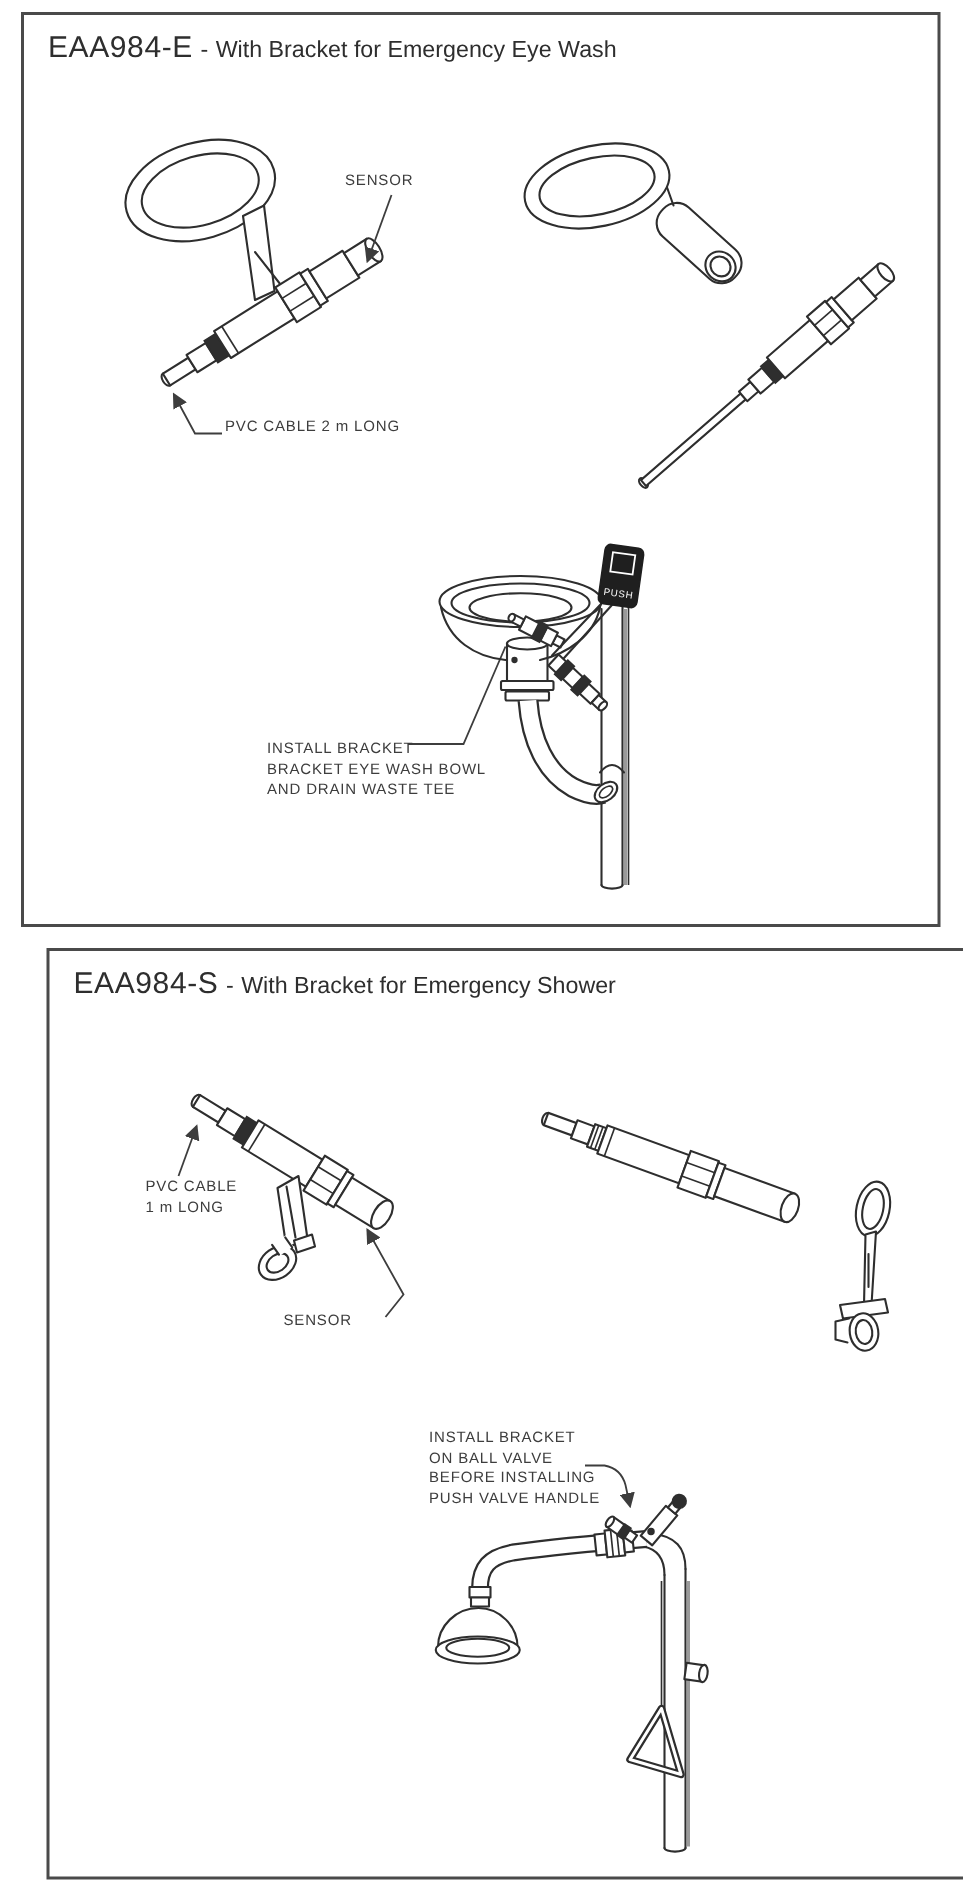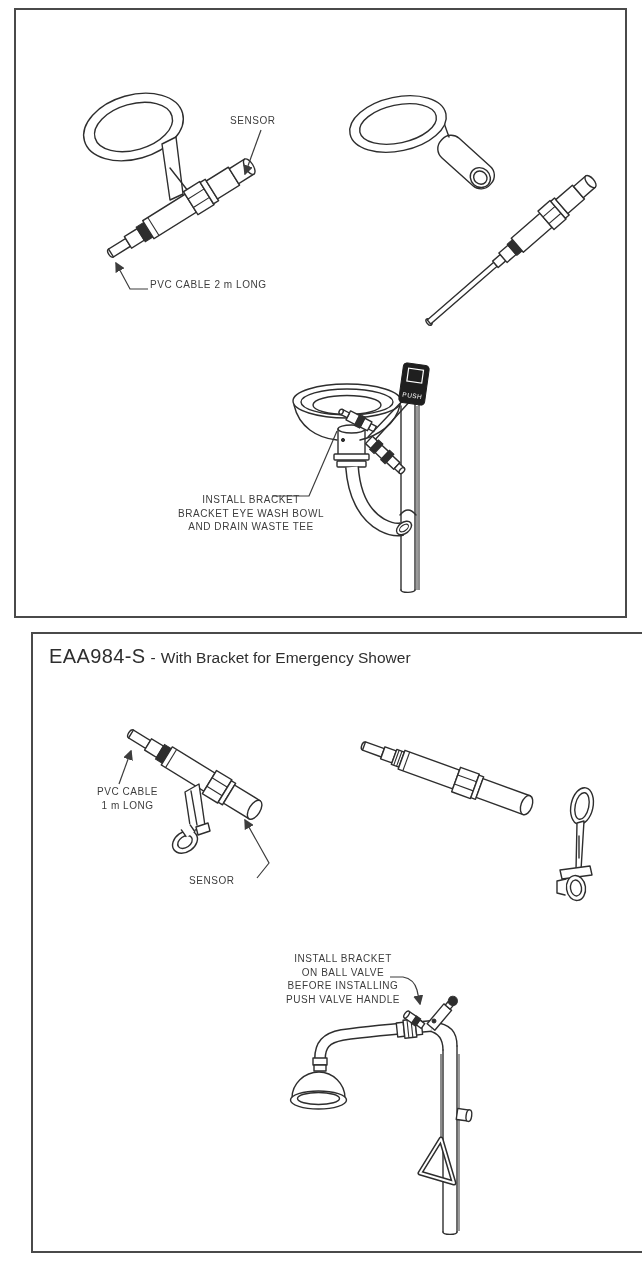--- a/index.html
+++ b/index.html
@@ -6,21 +6,21 @@
   .page{position:relative;width:642px;height:1261px;background:#fff;
         font-family:"Liberation Sans",sans-serif;overflow:hidden;}
   .panel{position:absolute;left:14px;width:613px;border:2px solid #4a4a4a;
          background:#fff;box-sizing:border-box;}
   .panel-art{position:absolute;left:0;top:0;}
   .panel-title{position:absolute;left:16px;top:11px;color:#2e2e2e;white-space:nowrap;}
   .panel-title .model{font-size:20px;letter-spacing:.4px;}
   .panel-title .sep{font-size:15.5px;margin:0 5px;}
   .panel-title .subtitle{font-size:15.5px;}
   .lbl{position:absolute;font-size:10px;letter-spacing:.55px;color:#3d3d3d;
-       line-height:13.5px;white-space:nowrap;text-align:center;}
+       line-height:13.5px;white-space:nowrap;}
   svg{display:block;}
   svg *{vector-effect:none;}
   .ink{stroke:#2e2e2e;fill:none;stroke-width:1.4;stroke-linejoin:round;stroke-linecap:round;}
   .wh {stroke:#2e2e2e;fill:#ffffff;stroke-width:1.4;stroke-linejoin:round;}
   .dk {stroke:#2e2e2e;fill:#2e2e2e;stroke-width:1;}
   .thin{stroke:#2e2e2e;fill:none;stroke-width:1.1;}
   .lead{stroke:#3d3d3d;fill:none;stroke-width:1.2;}
   .tube{stroke:#2e2e2e;fill:none;stroke-width:14;}
   .tubein{stroke:#ffffff;fill:none;stroke-width:11;}
   .tube2{stroke:#2e2e2e;fill:none;stroke-width:12;}
@@ -153,20 +153,23 @@
 
         <line class="thin" x1="403" y1="394" x2="403" y2="580"></line>
         <g transform="translate(398,374) rotate(8)">
           <rect x="-13" y="-20" width="26" height="40" rx="4" fill="#1f1f1f" stroke="#1f1f1f"></rect>
           <rect x="-7.5" y="-15" width="15" height="13" fill="none" stroke="#ffffff" stroke-width="1.2"></rect>
           <text x="0" y="14" text-anchor="middle" font-size="6.5" fill="#ffffff" font-family="Liberation Sans, sans-serif" letter-spacing="0.5">PUSH</text>
         </g>
       </g>
     </svg>
 
+    <div class="panel-title">
+      <span class="model">EAA984-E</span><span class="sep">-</span><span class="subtitle">With Bracket for Emergency Eye Wash</span>
+    </div>
 
     <div class="lbl" style="left:214px;top:104px;">SENSOR</div>
     <div class="lbl" style="left:134px;top:268px;">PVC CABLE 2 m LONG</div>
     <div class="lbl" style="left:162px;top:483px;">
       <div>INSTALL BRACKET</div>
       <div>BRACKET EYE WASH BOWL</div>
       <div>AND DRAIN WASTE TEE</div>
     </div>
   </section>
 

